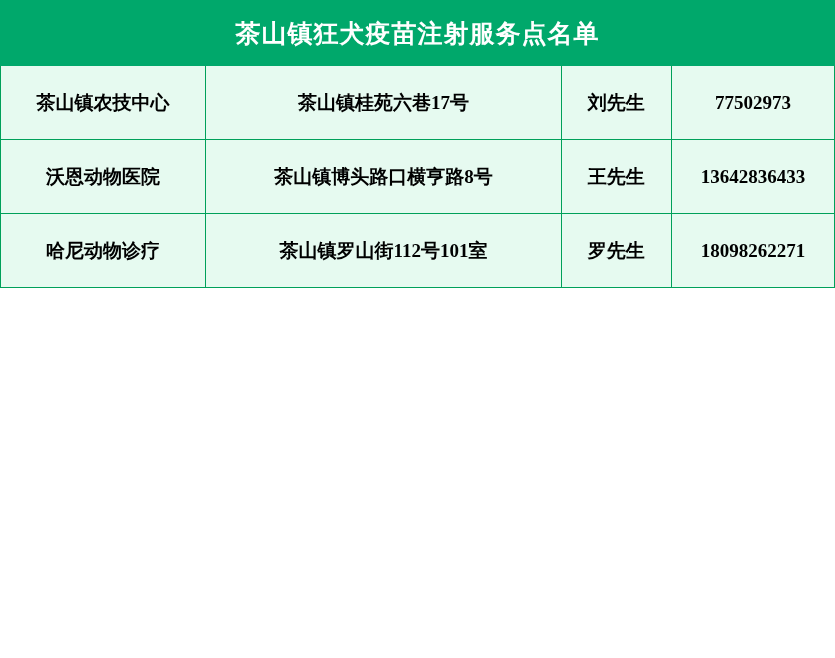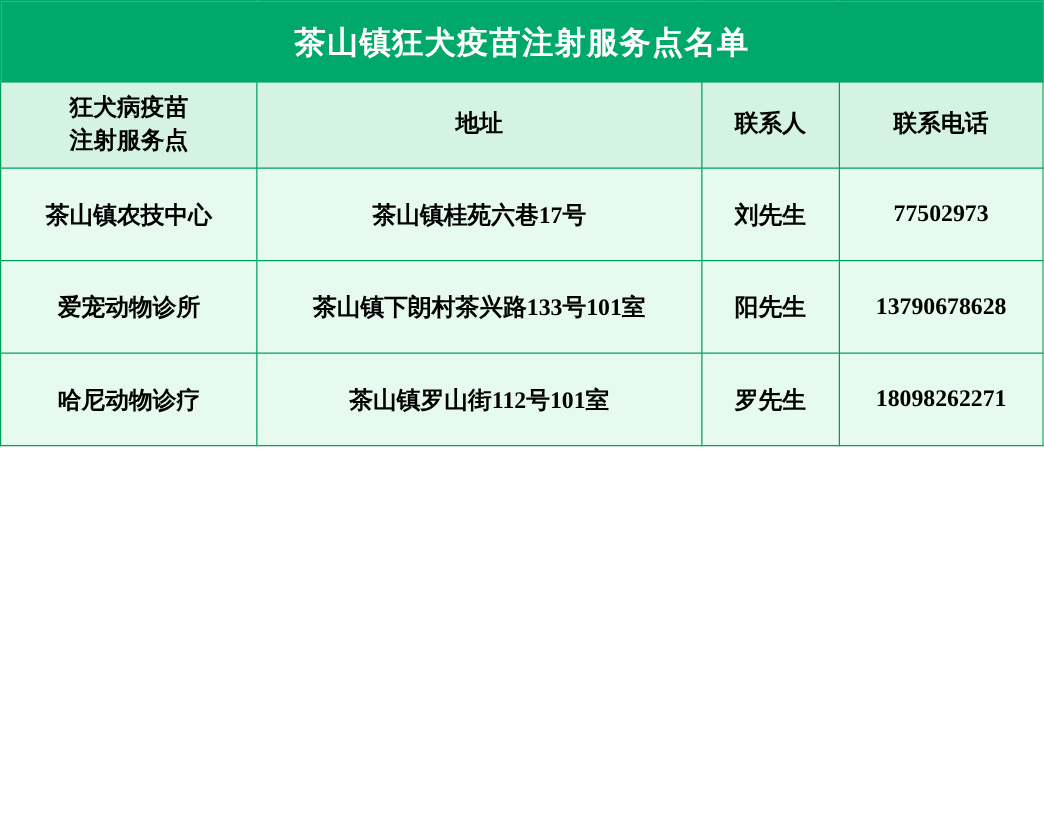--- a/index.html
+++ b/index.html
@@ -72,41 +72,32 @@
     <colgroup>
       <col class="col-site">
       <col class="col-addr">
       <col class="col-person">
       <col class="col-phone">
     </colgroup>
     <tbody>
       <tr>
         <td class="title-cell" colspan="4">茶山镇狂犬疫苗注射服务点名单</td>
       </tr>
-      <tr class="hdr">
-        <td>
-          <div>狂犬病疫苗</div>
-          <div>注射服务点</div>
-        </td>
-        <td>地址</td>
-        <td>联系人</td>
-        <td>联系电话</td>
-      </tr>
 
       <tr class="body-row">
         <td>茶山镇农技中心</td>
         <td>茶山镇桂苑六巷17号</td>
         <td>刘先生</td>
         <td>77502973</td>
       </tr>
       <tr class="body-row">
-        <td>爱宠动物诊所</td>
-        <td>茶山镇下朗村茶兴路133号101室</td>
-        <td>阳先生</td>
-        <td>13790678628</td>
+        <td>沃恩动物医院</td>
+        <td>茶山镇博头路口横亨路8号</td>
+        <td>王先生</td>
+        <td>13642836433</td>
       </tr>
       <tr class="body-row">
         <td>哈尼动物诊疗</td>
         <td>茶山镇罗山街112号101室</td>
         <td>罗先生</td>
         <td>18098262271</td>
       </tr>
     </tbody>
   </table>
 </div>

